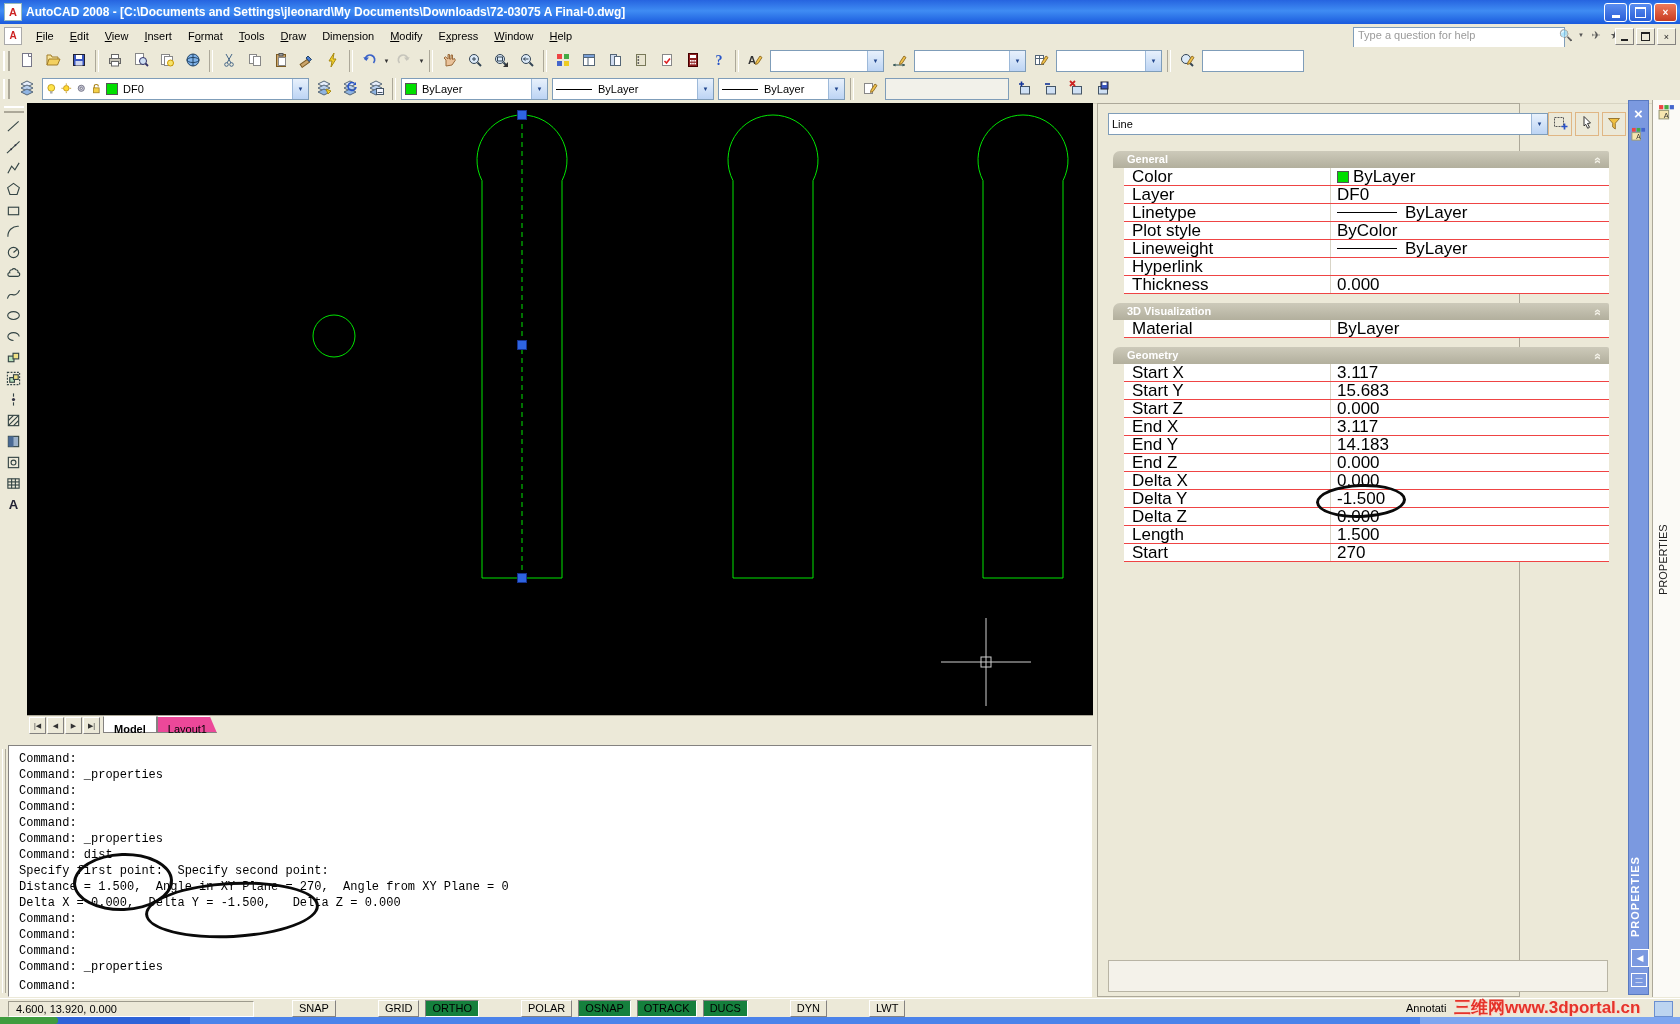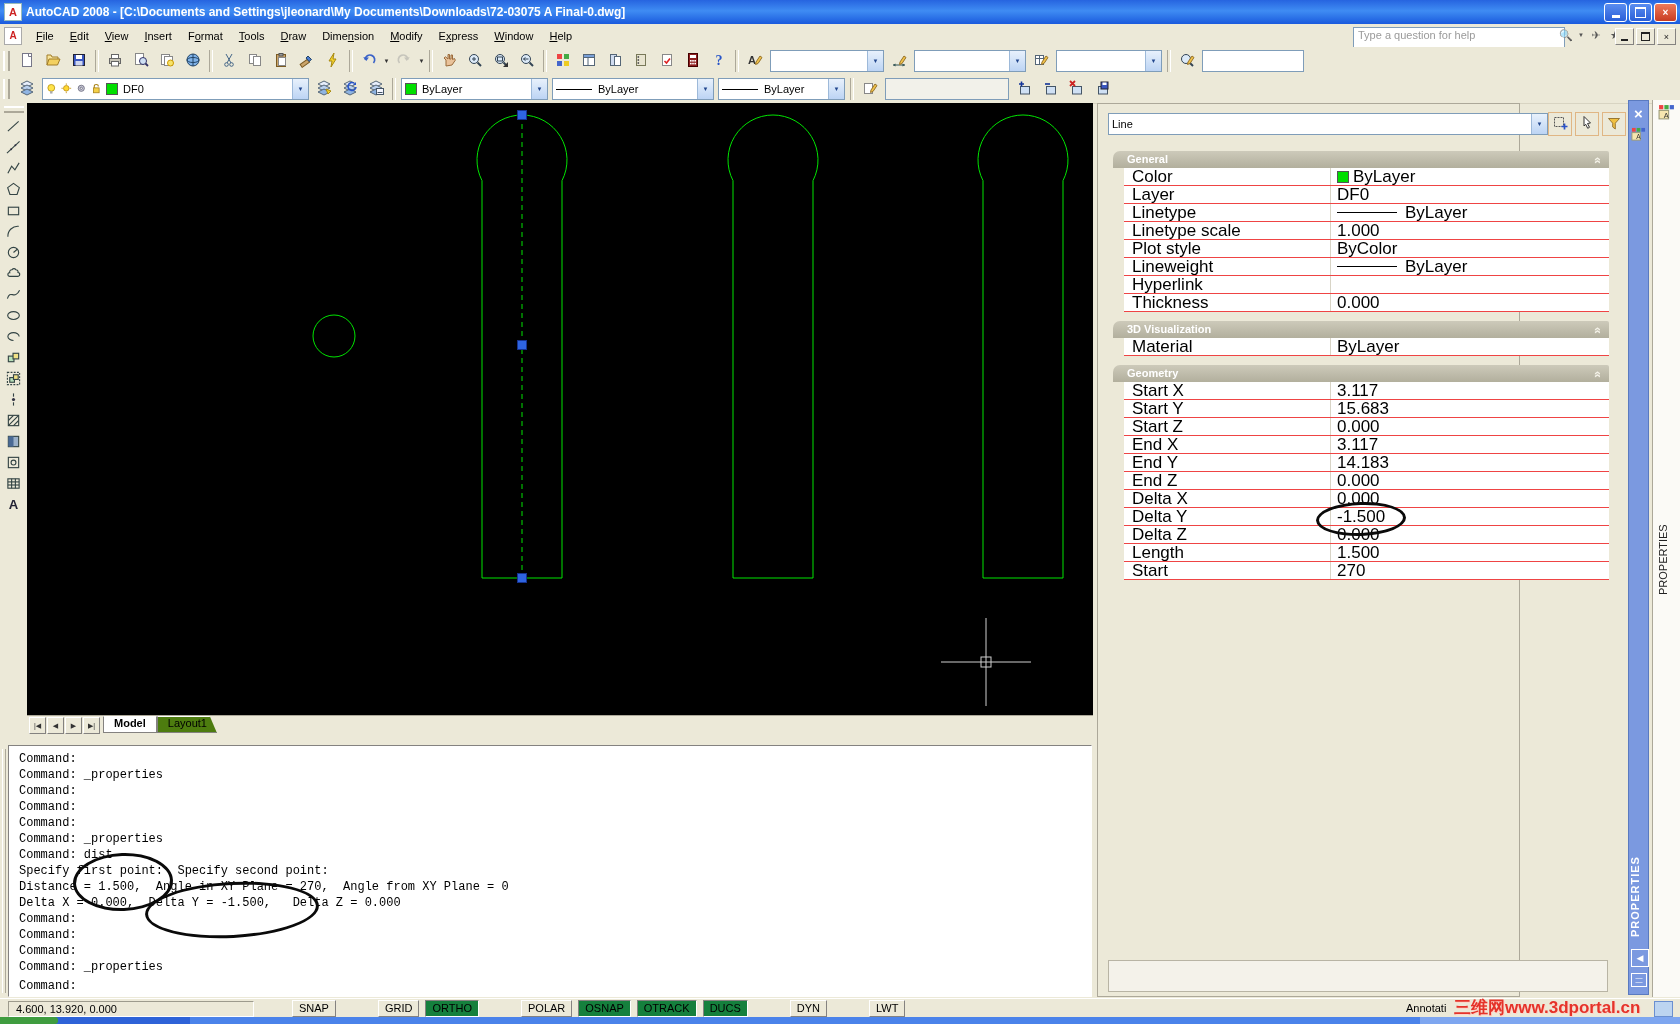--- a/index.html
+++ b/index.html
@@ -65,23 +65,23 @@
   
   #canvas{position:absolute;left:27px;top:103px;width:1066px;height:612px;background:#000;}
   #canvas svg{position:absolute;left:0;top:0;}
 
   
   #tabsrow{position:absolute;left:27px;top:715px;width:1066px;height:19px;background:#ece9d8;display:flex;align-items:flex-start;
     border-top:1px solid #aca899;}
   .tab-nav{display:flex;margin:1px 2px 0 2px;}
   .tab-nav .tn{width:15px;height:15px;border:1px solid;border-color:#fff #848280 #848280 #fff;background:#ece9d8;
     font-size:7px;display:flex;align-items:center;justify-content:center;color:#333;margin-right:1px;}
-  .tab{padding:0 10px;font-size:11px;border:1px solid #848280;border-top:1px solid #fff;height:17px;box-sizing:border-box;}
+  .tab{padding:6px 10px;font-size:11px;border:1px solid #848280;border-top:1px solid #fff;height:17px;box-sizing:border-box;}
   .tab.active{background:#fff;font-weight:bold;}
-  .tab.inactive{background:#4d7c0f;clip-path:polygon(0 0,88% 0,100% 100%,0 100%);border-right:none;}
+  .tab.inactive{background:#ec4899;clip-path:polygon(0 0,88% 0,100% 100%,0 100%);border-right:none;}
 
   
   #cmd-grab{position:absolute;left:0;top:745px;width:8px;height:252px;background:#ece9d8;
     border-right:1px solid #aca899;}
   #cmd-grab:before{content:"";position:absolute;left:2px;top:4px;bottom:4px;width:2px;border-left:1px solid #fff;border-right:1px solid #aca899;}
   #cmdwin{position:absolute;left:8px;top:745px;width:1084px;height:252px;background:#fff;
     border:1px solid;border-color:#848280 #fff #fff #848280;box-sizing:border-box;overflow:hidden;
     font-family:"Liberation Mono","DejaVu Sans Mono",monospace;font-size:12px;line-height:16px;}
   #cmd-lines{position:absolute;left:10px;top:5px;right:4px;white-space:pre;}
   #cmd-prompt{position:absolute;left:10px;bottom:2px;white-space:pre;}
@@ -763,26 +763,20 @@
           </span>
         </div>
         <div class="prow">
           <span class="plabel">Linetype</span>
           <span class="pvalue">
             <span class="line-sample" style="width: 60px;"></span>
             <span>ByLayer</span>
           </span>
         </div>
         <div class="prow">
-          <span class="plabel">Linetype scale</span>
-          <span class="pvalue">
-            <span>1.000</span>
-          </span>
-        </div>
-        <div class="prow">
           <span class="plabel">Plot style</span>
           <span class="pvalue">
             <span>ByColor</span>
           </span>
         </div>
         <div class="prow">
           <span class="plabel">Lineweight</span>
           <span class="pvalue">
             <span class="line-sample" style="width: 60px;"></span>
             <span>ByLayer</span>

